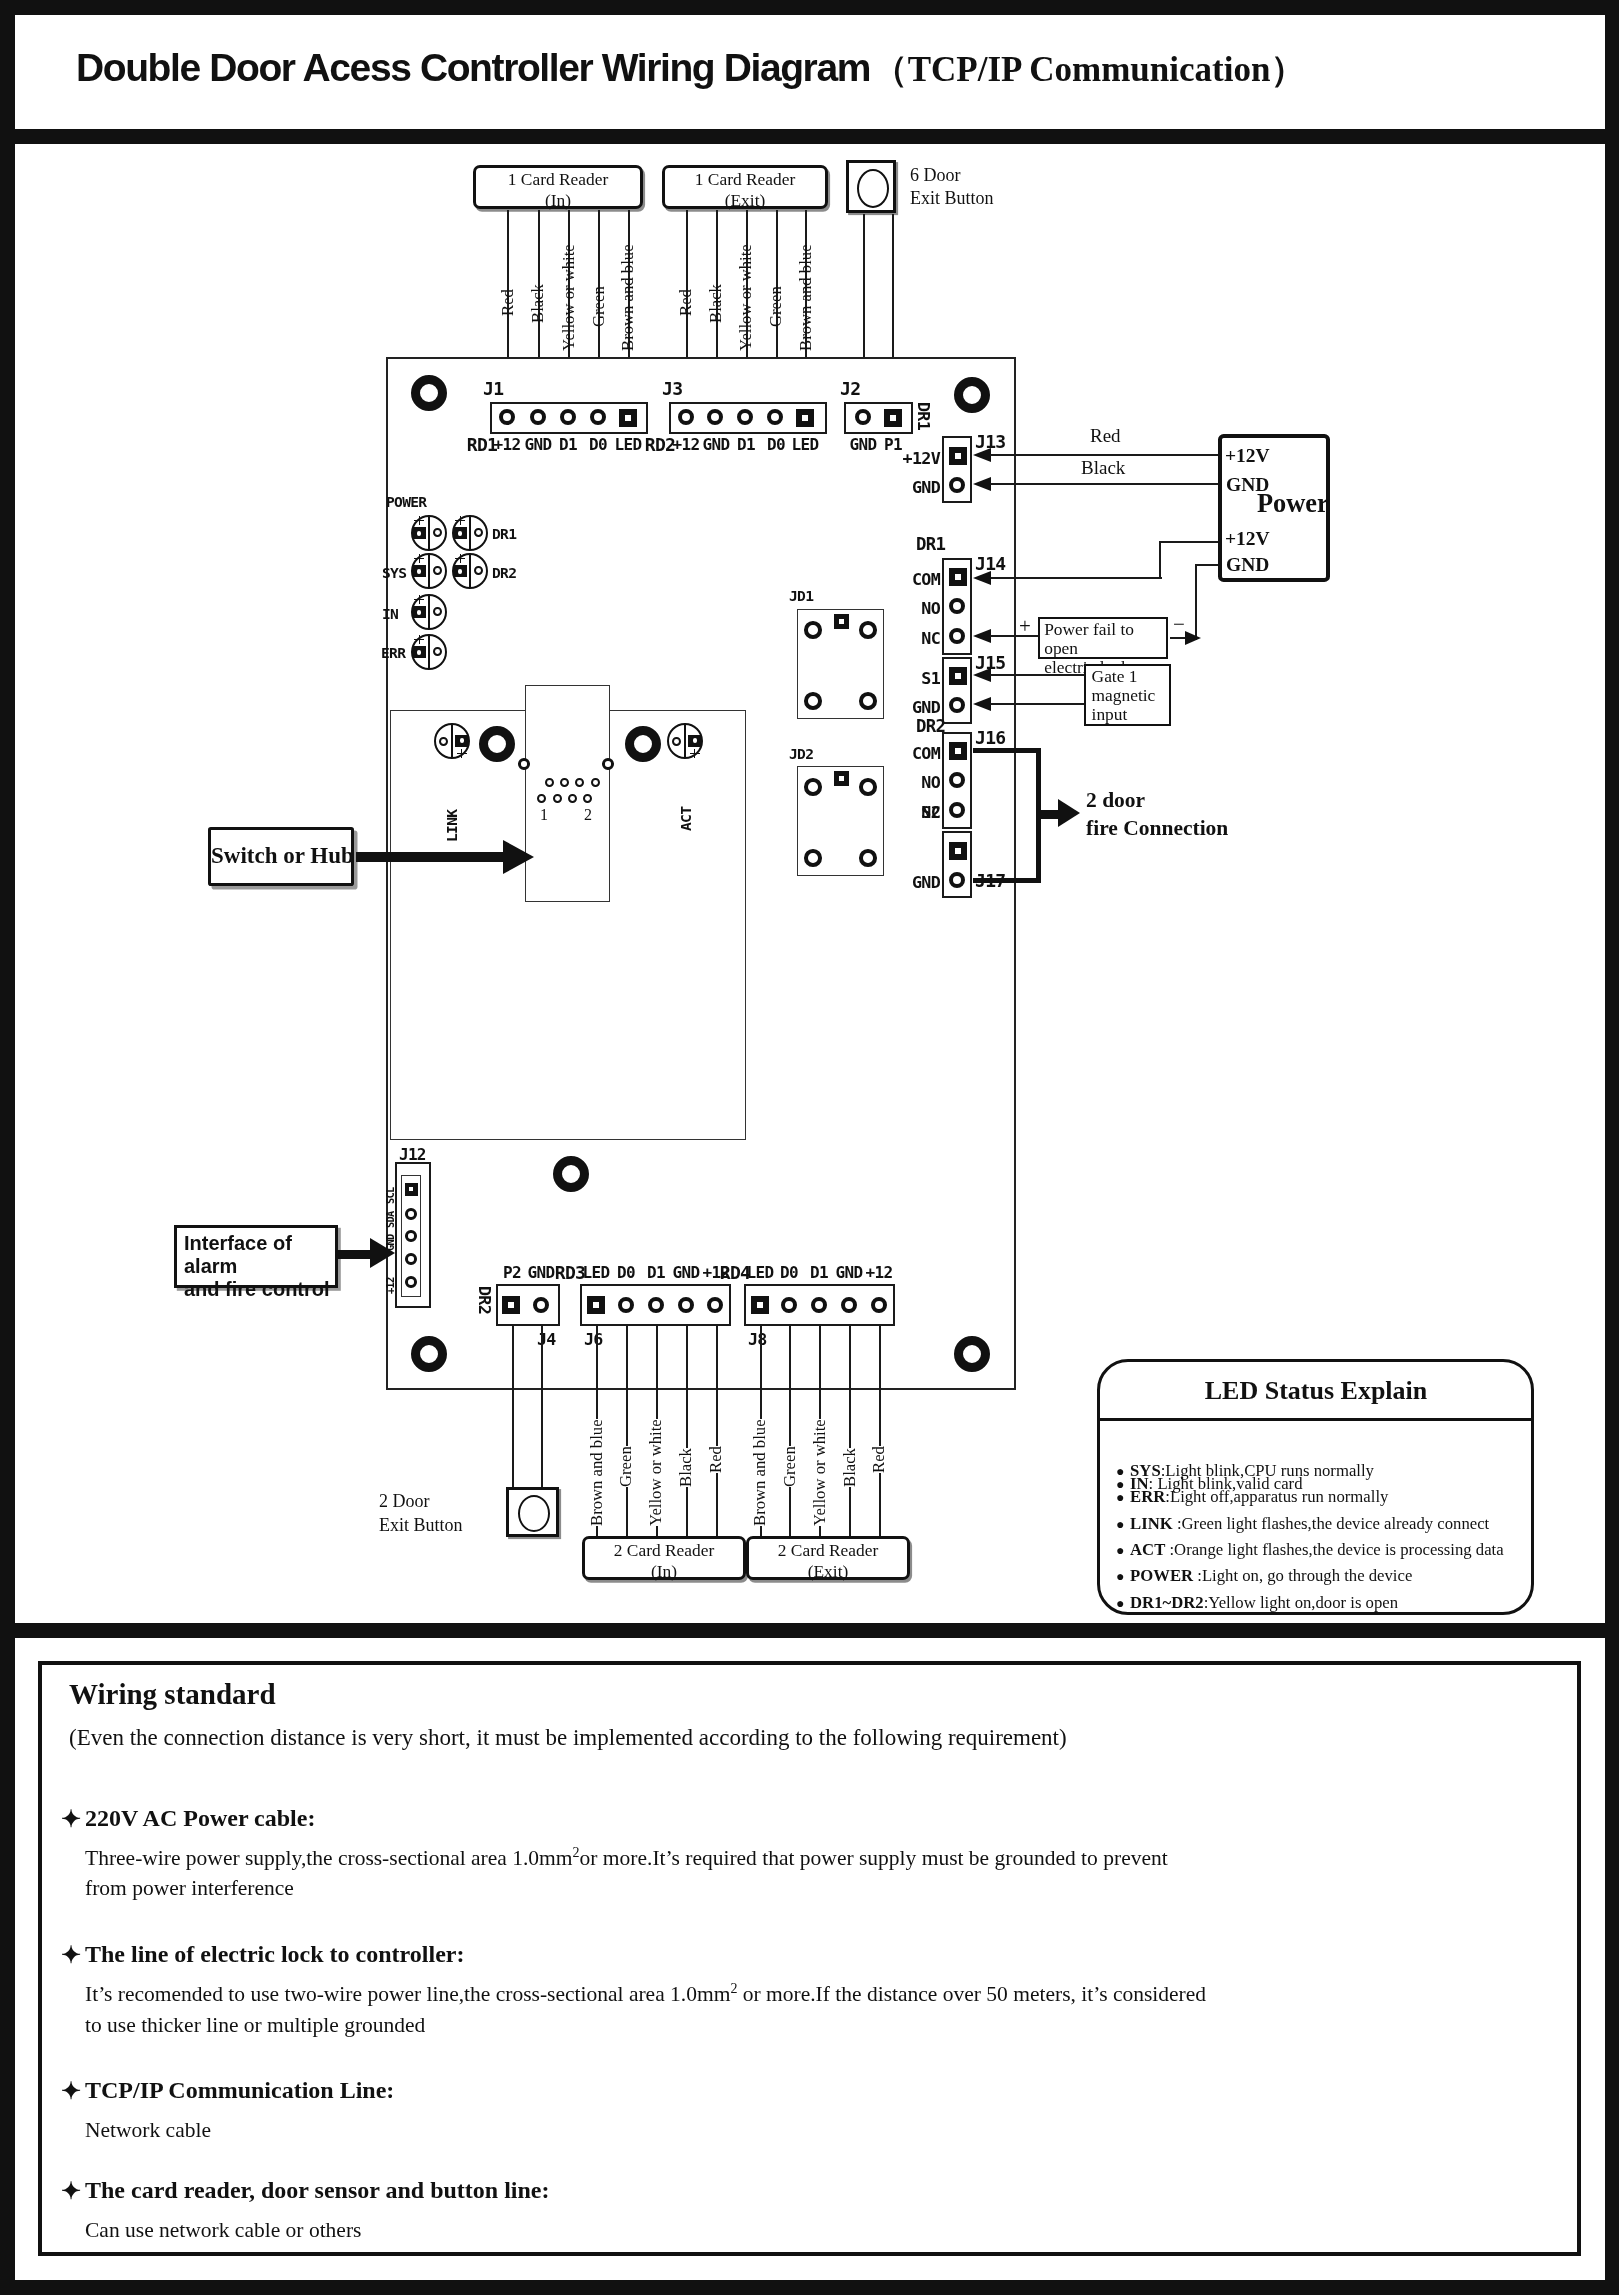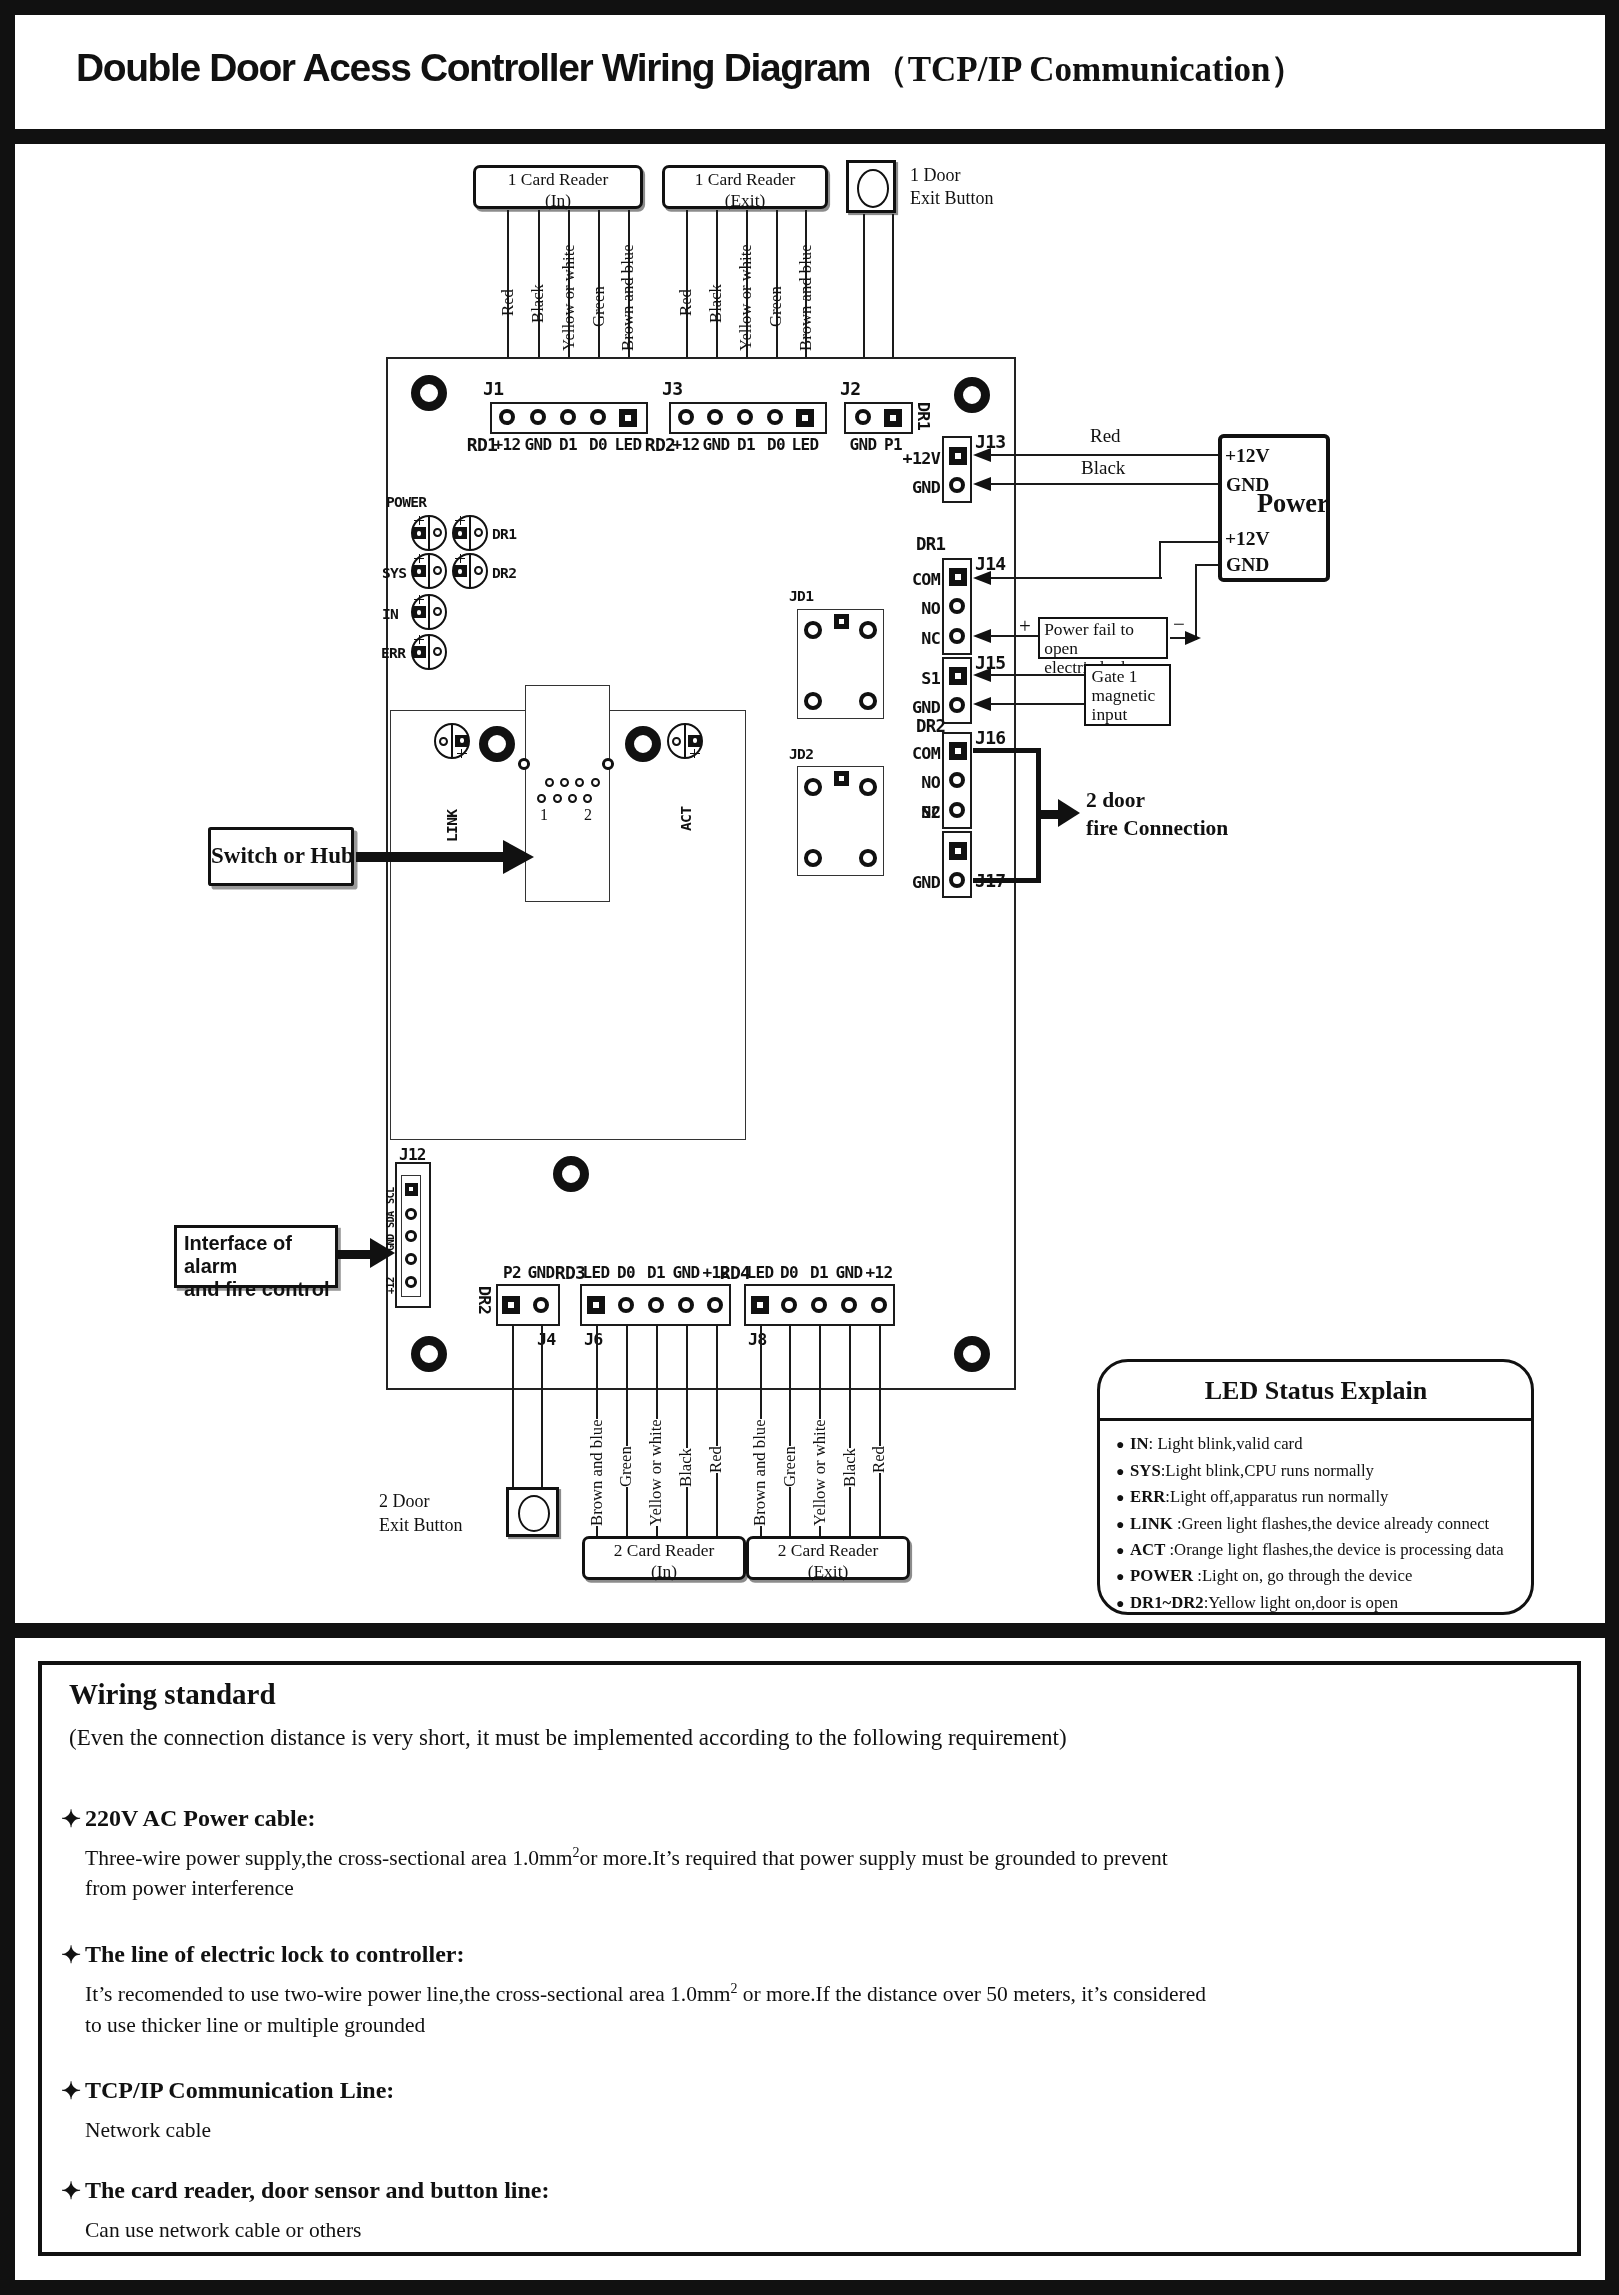--- a/index.html
+++ b/index.html
@@ -60,21 +60,21 @@
   <div class="ser s25">(In)</div>
 </div>
 <div class="box5 rb" style="left:662px;top:165px;width:160px;height:38px;text-align:center;box-shadow:2.1px 2.8px 0 rgba(0,0,0,.45)">
   <div class="ser s25" style="margin-top:0.7px">1 Card Reader</div>
   <div class="ser s25">(Exit)</div>
 </div>
 <div class="box5" style="left:846px;top:160px;width:44px;height:47px;box-shadow:2.1px 2.1px 0 rgba(0,0,0,.45)">
   <div class="abs" style="left:7.6px;top:5.6px;width:28px;height:35px;border:2.8px solid #111;border-radius:50%"></div>
 </div>
 <div class="lbl ser s26" style="left:910px;top:164px;line-height:23px">
-  <div>1 Door</div>
+  <div>6 Door</div>
   <div>Exit Button</div>
 </div>
 
 <div class="wv" style="left:507px;top:210px;height:192px"></div>
 <div class="wv" style="left:538px;top:210px;height:192px"></div>
 <div class="wv" style="left:568px;top:210px;height:192px"></div>
 <div class="wv" style="left:598px;top:210px;height:192px"></div>
 <div class="wv" style="left:628px;top:210px;height:192px"></div>
 <div class="wv" style="left:686px;top:210px;height:192px"></div>
 <div class="wv" style="left:716px;top:210px;height:192px"></div>
@@ -405,21 +405,21 @@
 <div class="bar" style="left:1036px;top:748px;width:4.9px;height:135px"></div>
 <div class="bar" style="left:973px;top:878px;width:68px;height:4.9px"></div>
 <div class="bar" style="left:1041px;top:810px;width:16.7px;height:9px"></div>
 <div class="abs" style="left:1058px;top:799px;width:0;height:0;border-top:14.6px solid transparent;border-bottom:14.6px solid transparent;border-left:22px solid #111"></div>
 <b class="lbl ser s31" style="left:1086px;top:788px">2 door</b>
 <b class="lbl ser s31" style="left:1086px;top:816px">fire Connection</b>
 
 <div class="abs" style="left:1097px;top:1359px;width:431px;height:250px;border:3.5px solid #111;border-radius:31px;background:#fff"></div>
 <b class="lbl ser" style="left:1097px;top:1376px;width:438px;text-align:center;font-size:26px">LED Status Explain</b>
 <div class="bar" style="left:1100px;top:1418px;width:431px;height:2.8px"></div>
-<div class="lbl ser s24 nw" style="left:1116px;top:1434px"><span style="font-size:14px;margin-right:5.6px">●</span><b>IN</b><span>: Light blink,valid card</span></div>
+<div class="lbl ser s24 nw" style="left:1116px;top:1474px"><span style="font-size:14px;margin-right:5.6px">●</span><b>IN</b><span>: Light blink,valid card</span></div>
 <div class="lbl ser s24 nw" style="left:1116px;top:1461px"><span style="font-size:14px;margin-right:5.6px">●</span><b>SYS</b><span>:Light blink,CPU runs normally</span></div>
 <div class="lbl ser s24 nw" style="left:1116px;top:1487px"><span style="font-size:14px;margin-right:5.6px">●</span><b>ERR</b><span>:Light off,apparatus run normally</span></div>
 <div class="lbl ser s24 nw" style="left:1116px;top:1514px"><span style="font-size:14px;margin-right:5.6px">●</span><b>LINK</b><span> :Green light flashes,the device already connect</span></div>
 <div class="lbl ser s24 nw" style="left:1116px;top:1540px"><span style="font-size:14px;margin-right:5.6px">●</span><b>ACT</b><span> :Orange light flashes,the device is processing data</span></div>
 <div class="lbl ser s24 nw" style="left:1116px;top:1566px"><span style="font-size:14px;margin-right:5.6px">●</span><b>POWER</b><span> :Light on, go through the device</span></div>
 <div class="lbl ser s24 nw" style="left:1116px;top:1593px"><span style="font-size:14px;margin-right:5.6px">●</span><b>DR1~DR2</b><span>:Yellow light on,door is open</span></div>
 
 <div class="abs" style="left:38px;top:1661px;width:1535px;height:587px;border:4.2px solid #111;background:#fff"></div>
 <b class="lbl ser s42" style="left:69px;top:1678px">Wiring standard</b>
 <div class="lbl ser s33" style="left:69px;top:1725px">(Even the connection distance  is very short, it must be implemented  according to the following requirement)</div>

